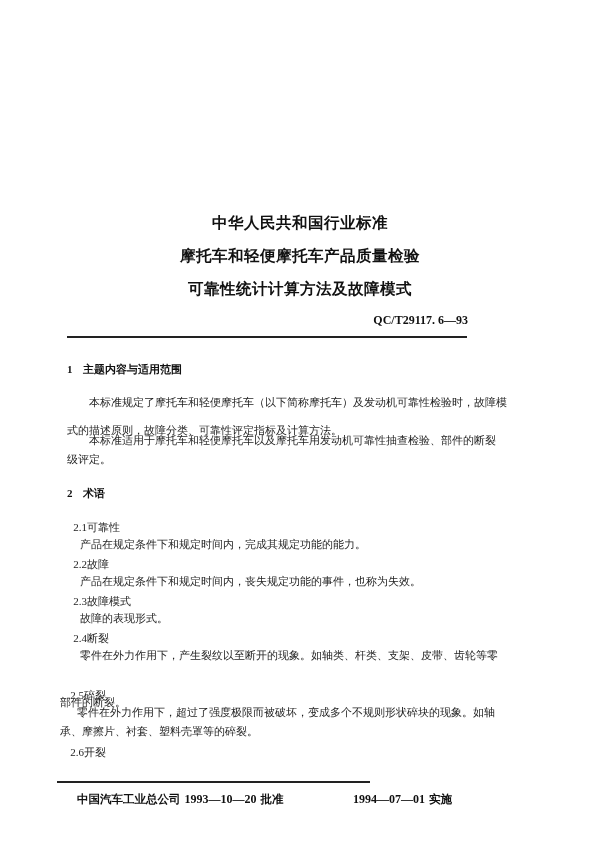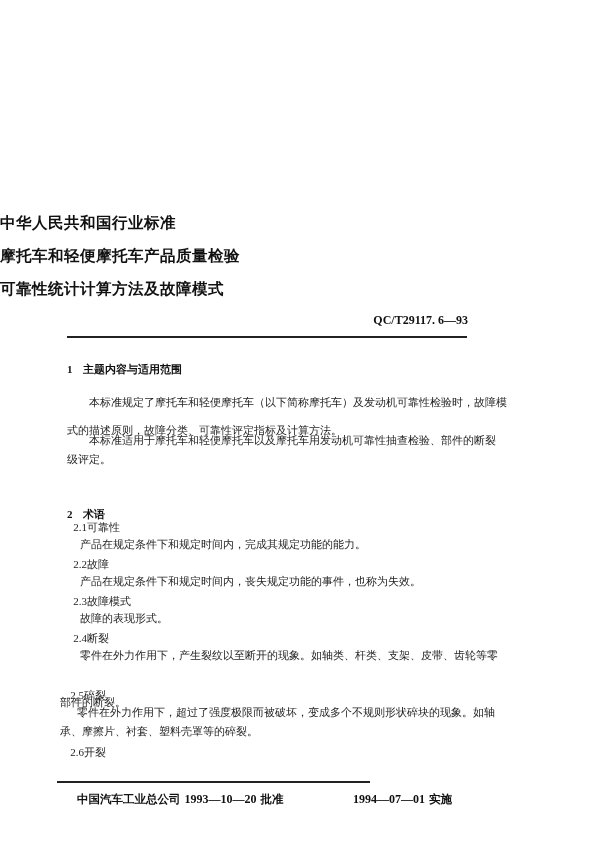--- a/index.html
+++ b/index.html
@@ -3,21 +3,21 @@
 <meta charset="utf-8">
 <style>
   html, body { margin: 0; padding: 0; }
   body {
     width: 600px; height: 848px; background: #ffffff; position: relative;
     overflow: hidden; color: #1a1a1a;
     font-family: "DejaVu Sans", sans-serif;
   }
   .abs { position: absolute; white-space: nowrap; }
   .title {
-    left: 0; width: 600px; text-align: left;
+    left: 0; width: 600px; text-align: center;
     font-family: "DejaVu Sans", sans-serif; font-weight: bold;
     font-size: 15.5px; color: #111; letter-spacing: 0.5px;
   }
   .code {
     right: 132px; top: 313px;
     font-family: "Liberation Serif", serif; font-weight: bold; font-size: 12px; color: #111;
   }
   .rule-top { left: 67px; top: 336px; width: 400px; height: 0; border-top: 2px solid #222; }
   .rule-bottom { left: 57px; top: 781px; width: 313px; height: 0; border-top: 2px solid #222; }
   .section-heading {
@@ -47,21 +47,21 @@
 <div class="abs rule-top"></div>
 
 <div class="abs section-heading" style="left:67px; top:362px;">
   <span class="num">1</span><span>主题内容与适用范围</span>
 </div>
 <div class="abs para" style="left:89px; top:393px;">本标准规定了摩托车和轻便摩托车（以下简称摩托车）及发动机可靠性检验时，故障模</div>
 <div class="abs para" style="left:67px; top:412px;margin-top:9px;">式的描述原则，故障分类、可靠性评定指标及计算方法。</div>
 <div class="abs para" style="left:89px; top:431px;">本标准适用于摩托车和轻便摩托车以及摩托车用发动机可靠性抽查检验、部件的断裂</div>
 <div class="abs para" style="left:67px; top:450px;">级评定。</div>
 
-<div class="abs section-heading" style="left:67px; top:486px;margin-top:21px;">
+<div class="abs section-heading" style="left:67px; top:486px;">
   <span class="num">2</span><span>术语</span>
 </div>
 
 <div class="abs term-head" style="left:63px; top:520px;">
   <span class="num">2.1</span><span>可靠性</span>
 </div>
 <div class="abs para" style="left:80px; top:535px;">产品在规定条件下和规定时间内，完成其规定功能的能力。</div>
 
 <div class="abs term-head" style="left:63px; top:557px;">
   <span class="num">2.2</span><span>故障</span>

